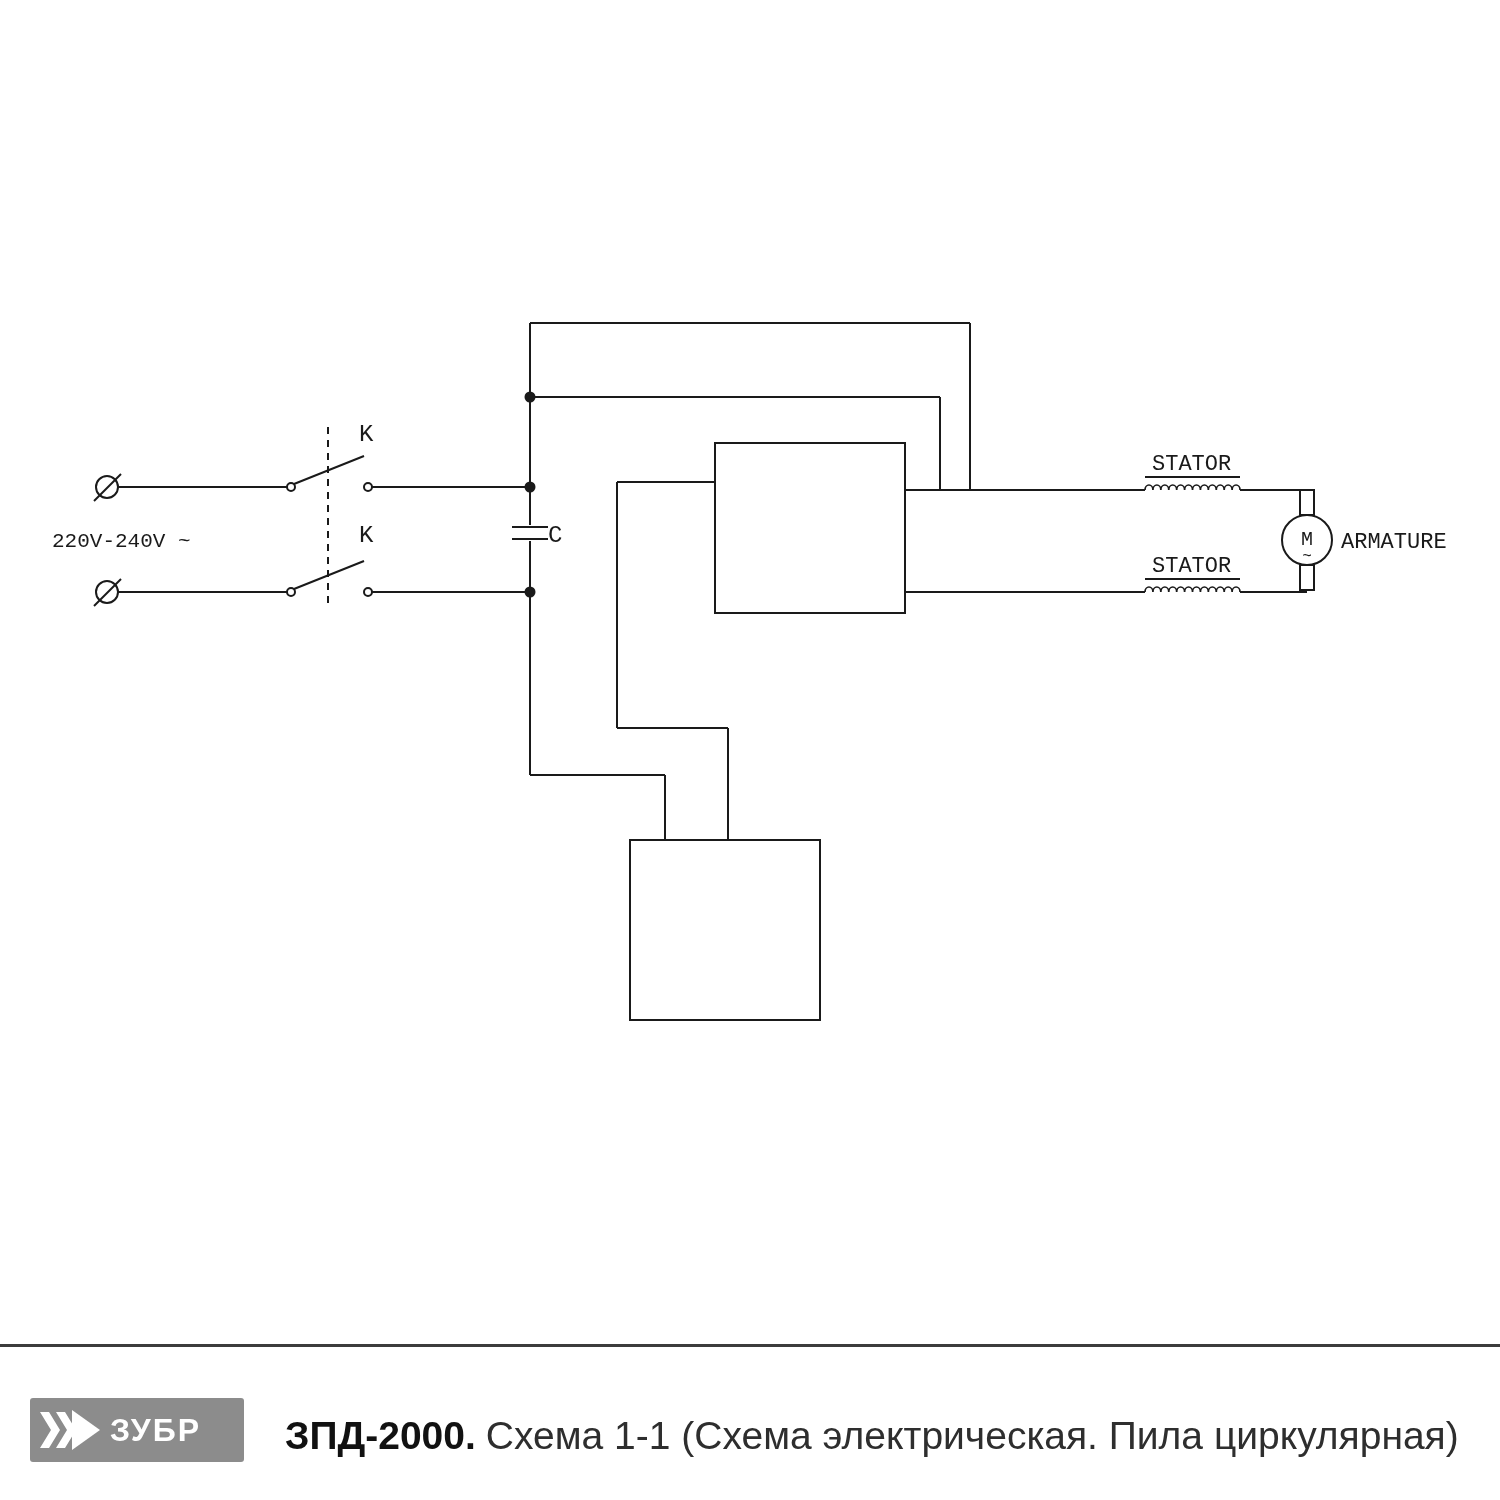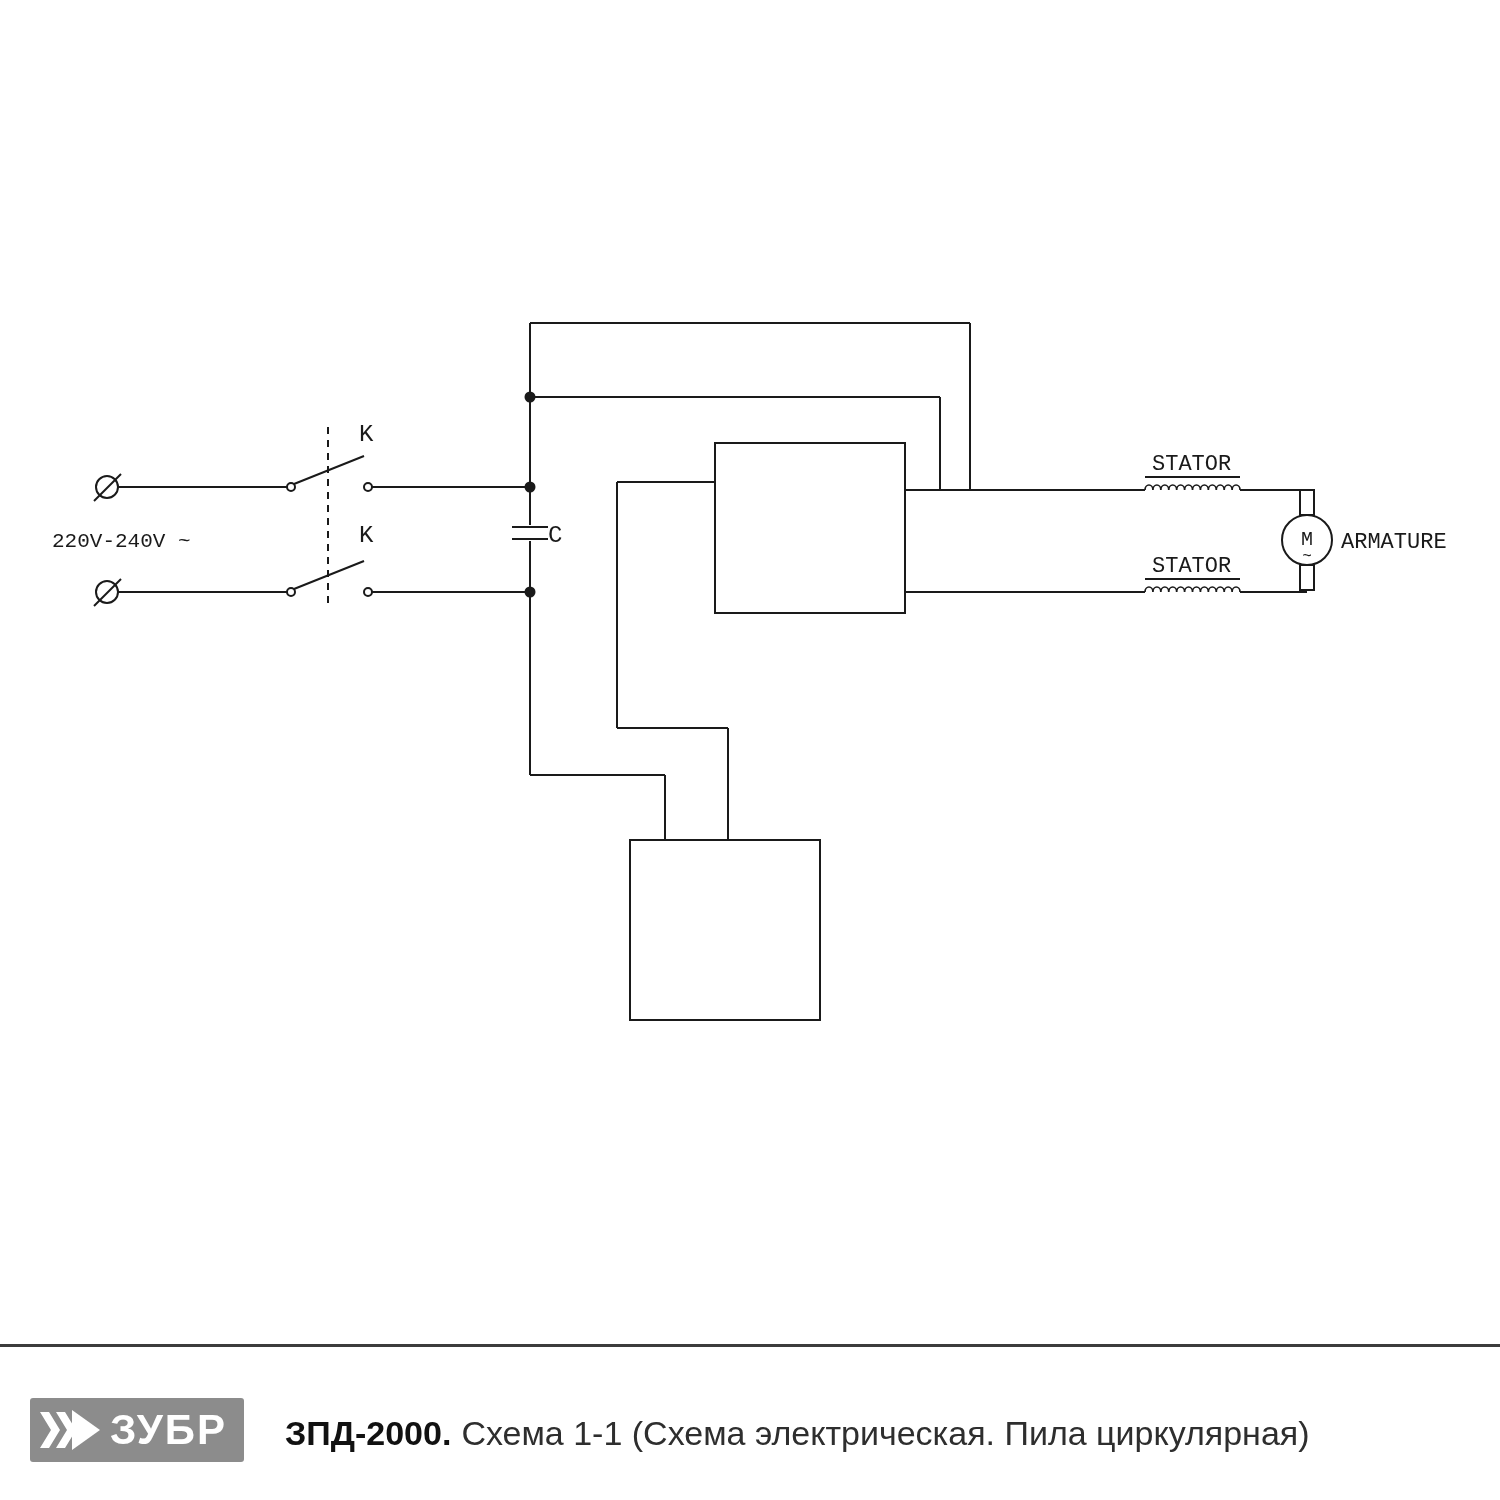--- a/index.html
+++ b/index.html
@@ -27,26 +27,26 @@
   .footer-rule{
     position:absolute;left:0;top:1344px;width:1500px;height:3px;
     background:#3c3c3c;
   }
   .brand-badge{
     position:absolute;left:30px;top:1398px;width:214px;height:64px;
     background:#8c8c8c;border-radius:3px;
     display:flex;align-items:center;padding-left:8px;box-sizing:border-box;gap:8px;
   }
   .brand-badge .brand-text{
-    color:#ffffff;font-weight:bold;font-size:42px;letter-spacing:2px;
+    color:#ffffff;font-weight:bold;font-size:32px;letter-spacing:2px;
     font-family:"Liberation Sans",sans-serif;line-height:1;
   }
   .footer-caption{
     position:absolute;left:285px;top:1414px;
-    font-size:34px;color:#2e2e2e;white-space:nowrap;
+    font-size:39px;color:#2e2e2e;white-space:nowrap;
     font-family:"Liberation Sans",sans-serif;
   }
   .footer-caption .model{font-weight:bold;color:#111111;margin-right:10px;}
 </style>
 </head>
 <body>
 
 <svg class="schematic" width="1500" height="1500" viewBox="0 0 1500 1500">
 
   <g>

